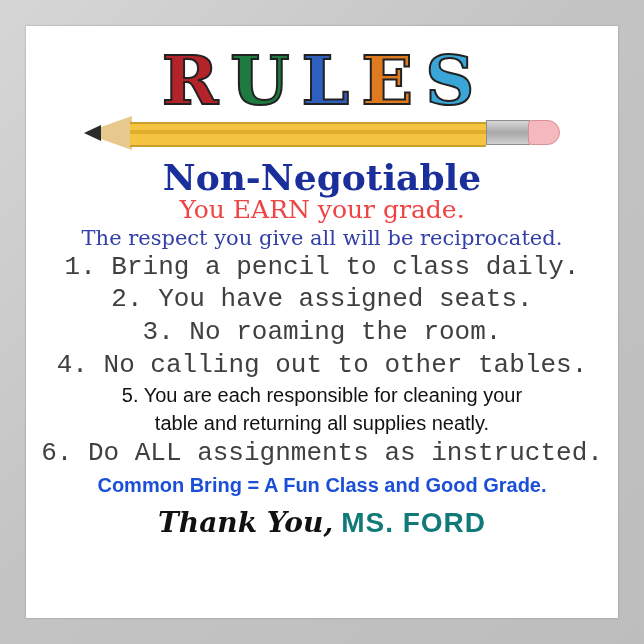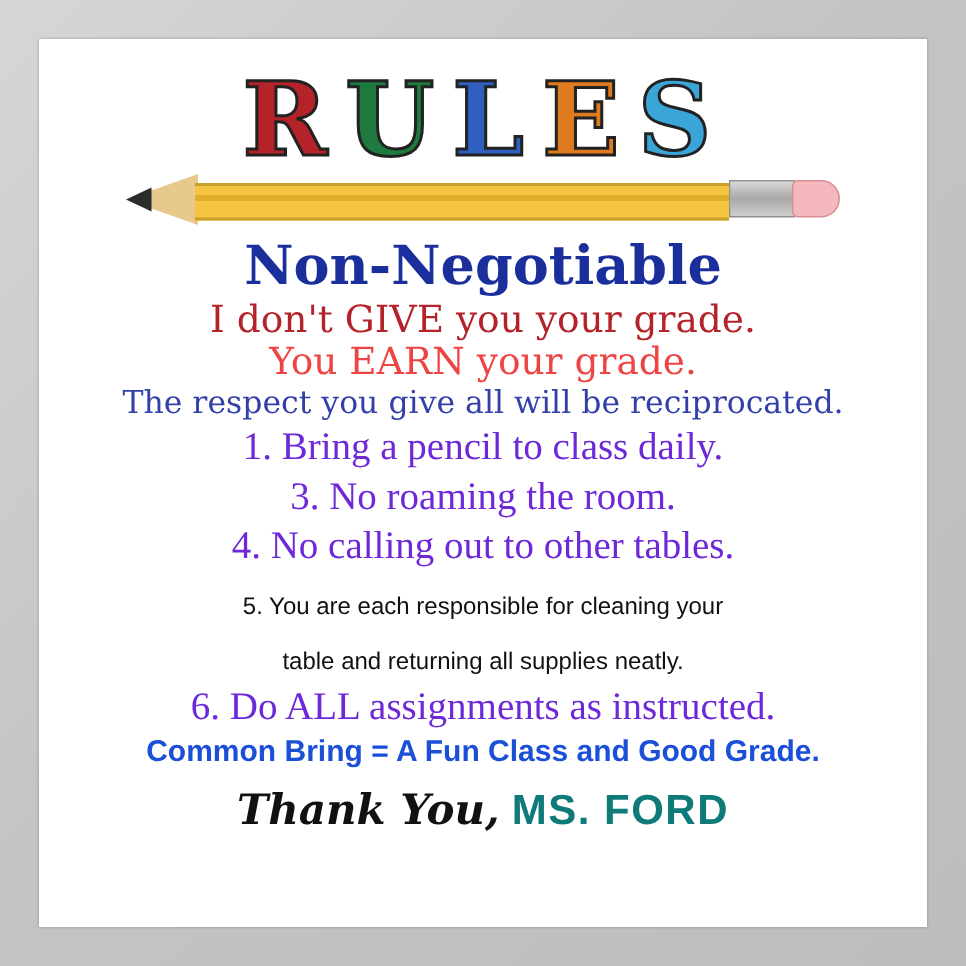--- a/index.html
+++ b/index.html
@@ -158,30 +158,30 @@
     color: #000;
     margin-top: 3px;
   }
   .l-respect {
     font-family: "DejaVu Serif", serif;
     font-size: 21px;
     color: #3340a8;
     margin-top: 3px;
   }
   .rule {
-    font-family: Liberation Serif, serif;
+    font-family: Liberation Mono, monospace;
     font-size: 26px;
-    color: #6d28d9;
+    color: #404040;
     margin-top: 5px;
   }
   .rule-sm {
     font-family: "Liberation Sans", sans-serif;
-    font-size: 16px;
+    font-size: 20px;
     color: #111;
-    margin-top: 19px;
+    margin-top: 5px;
     line-height: 1.15;
   }
   .l-disorder {
     font-family: "DejaVu Serif", serif;
     font-size: 23px;
     color: #b4232a;
     margin-top: 7px;
   }
   .l-common {
     font-family: "Liberation Sans", sans-serif;
@@ -226,25 +226,25 @@
         <div class="pencil-body"></div>
         <div class="pencil-stripe"></div>
         <div class="pencil-ferrule"></div>
         <div class="pencil-eraser"></div>
       </div>
     </div>
 
     <div id="content">
       <div class="line l-nonneg">Non-Negotiable</div>
 
-      <div class="line l-red1" style="color: rgb(180, 35, 42);">I don't GIVE you your grade.</div>
       <div class="line l-red2" style="color: #ef4444;">You EARN your grade.</div>
       <div class="line l-respect" style="color: rgb(51, 64, 168);">The respect you give all will be reciprocated.</div>
 
       <div class="line rule">1. Bring a pencil to class daily.</div>
+      <div class="line rule">2. You have assigned seats.</div>
       <div class="line rule">3. No roaming the room.</div>
       <div class="line rule">4. No calling out to other tables.</div>
       <div class="line rule-sm">5. You are each responsible for cleaning your</div>
       <div class="line rule-sm">table and returning all supplies neatly.</div>
       <div class="line rule">6. Do ALL assignments as instructed.</div>
 
       <div class="line l-common">Common Bring = A Fun Class and Good Grade.</div>
 
       <div id="signature">
         <span class="sig-thanks">Thank You,</span><span class="sig-name">MS. FORD</span>

